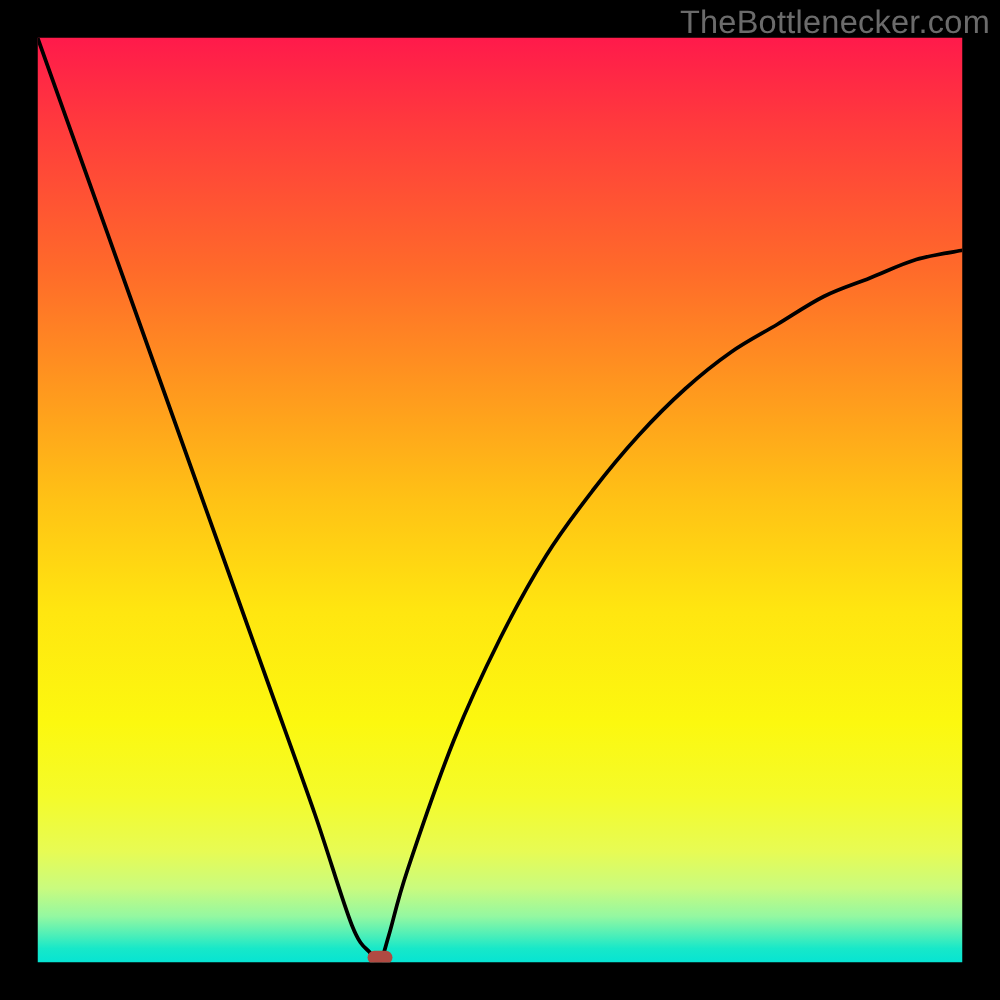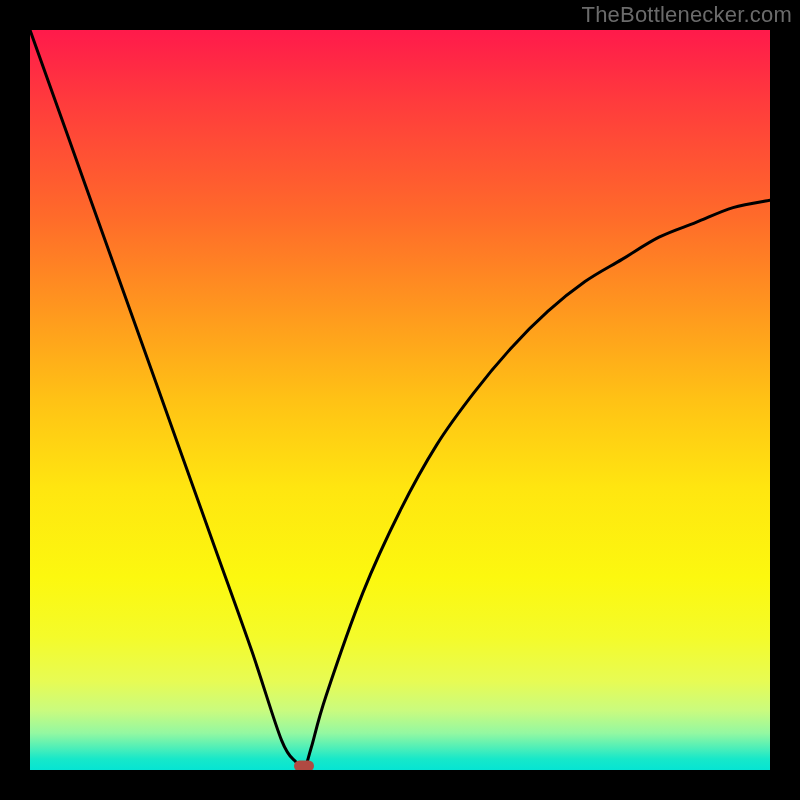--- a/index.html
+++ b/index.html
@@ -64,21 +64,21 @@
     height: 11px;
     background: #b04a42;
     border-radius: 6px;
     transform: translate(-50%, -50%);
   }
   .watermark {
     position: absolute;
     top: 2px;
     right: 8px;
     color: #6b6b6b;
-    font-size: 22px;
+    font-size: 26px;
     letter-spacing: 0.2px;
     user-select: none;
   }
 </style>
 </head>
 <body>
 
 <div class="frame">
 
   <div class="watermark">TheBottlenecker.com</div>

